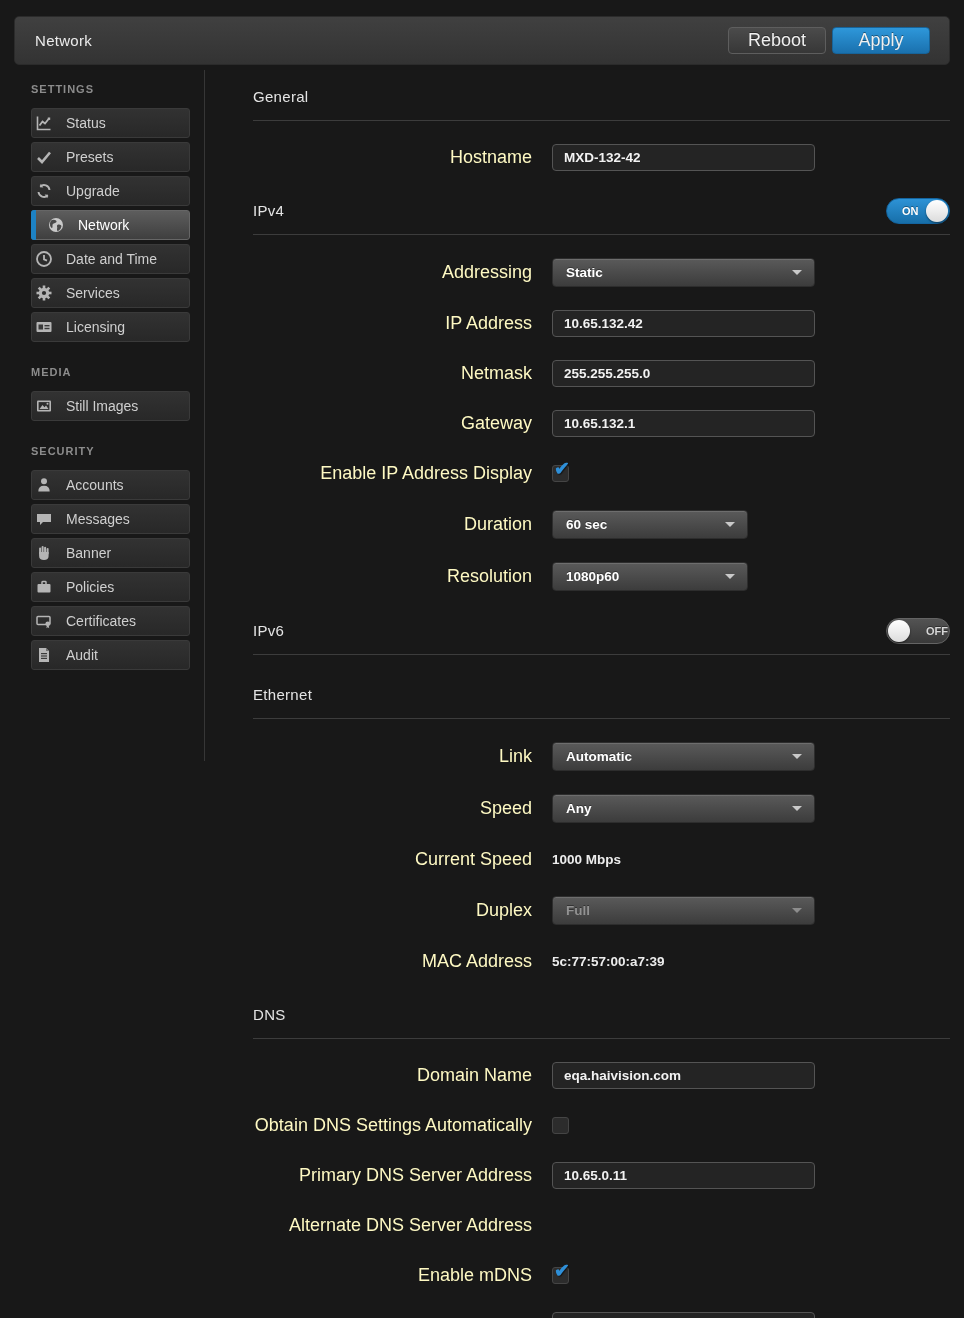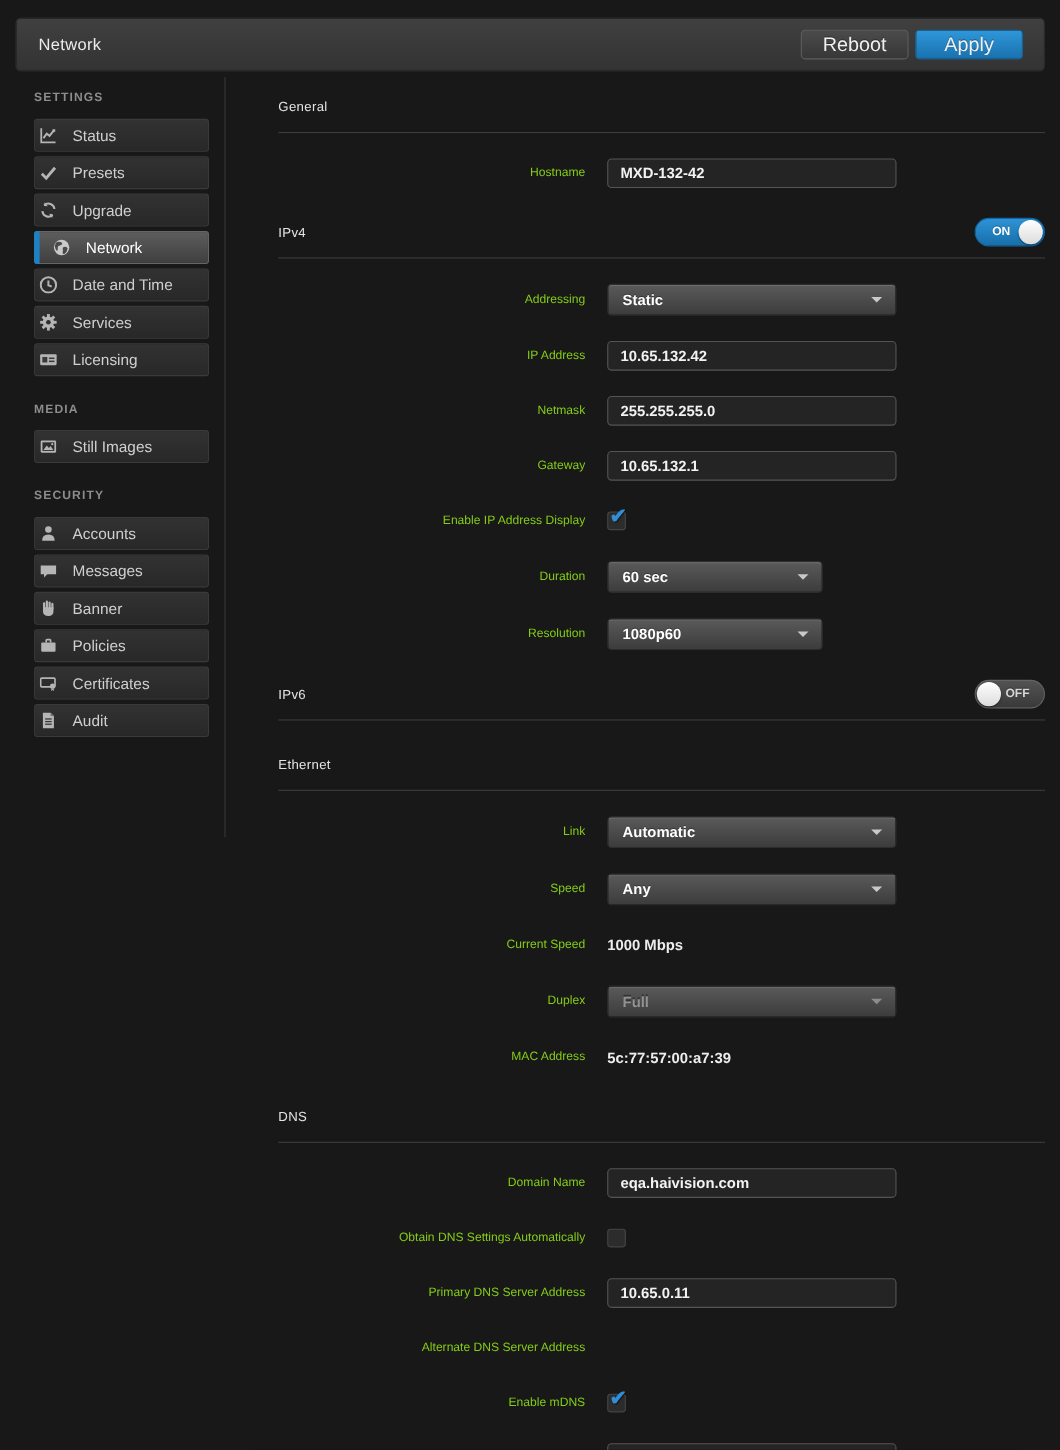--- a/index.html
+++ b/index.html
@@ -69,26 +69,26 @@
   .content {
     position:absolute; left:232px; top:70px; width:732px;
     padding:13px 14px 40px 21px;
   }
   .section-head {
     display:flex; align-items:center; justify-content:space-between;
     padding-bottom:10px; border-bottom:1px solid #3c3c3c; margin-top:26px;
     height:38px;
   }
   .section:first-child .section-head { margin-top:0; }
-  .section-head h2 { font-size:12px; font-weight:normal; color:#e4e4e4; letter-spacing:.3px; }
+  .section-head h2 { font-size:15px; font-weight:normal; color:#e4e4e4; letter-spacing:.3px; }
 
   .row { display:flex; align-items:center; margin-top:23px; min-height:27px; }
   .row .flabel {
     width:299px; padding-right:20px; text-align:right;
-    font-size:11px; color:#84cc16; flex:0 0 299px; line-height:1.2;
+    font-size:18px; color:#fef9c3; flex:0 0 299px; line-height:1.2;
   }
   .text-input {
     width:263px; height:27px; background:#242424;
     border:1px solid #545454; border-radius:4px;
     color:#f2f2f2; font-size:13.5px; font-weight:bold;
     font-family:"Liberation Sans", sans-serif;
     padding:0 11px; outline:none;
   }
   .select {
     width:263px; height:29px; border-radius:4px;
@@ -129,21 +129,21 @@
     width:22px; height:22px; border-radius:50%; position:absolute; top:1px;
     background:linear-gradient(#ffffff,#dcdcdc);
     box-shadow:0 1px 2px rgba(0,0,0,.5);
   }
   .toggle .tlabel { position:absolute; top:6px; }
   .toggle.on { background:linear-gradient(#2d93d6,#176fa9); border:1px solid #1465a0; }
   .toggle.on .knob { right:1px; top:1px; }
   .toggle.on .tlabel { left:15px; color:#fff; text-shadow:0 -1px 0 rgba(0,0,0,.35); }
   .toggle.off { background:linear-gradient(#535353,#393939); border:1px solid #646464; }
   .toggle.off .knob { left:1px; top:1px; }
-  .toggle.off .tlabel { right:13px; color:#d6d6d6; text-shadow:0 -1px 0 rgba(0,0,0,.35); }
+  .toggle.off .tlabel { right:1px; color:#d6d6d6; text-shadow:0 -1px 0 rgba(0,0,0,.35); }
 </style>
 </head>
 <body>
 
 <div class="topbar">
   <h1>Network</h1>
   <div class="topbar-buttons">
     <div class="btn btn-dark">Reboot</div>
     <div class="btn btn-primary">Apply</div>
   </div>

